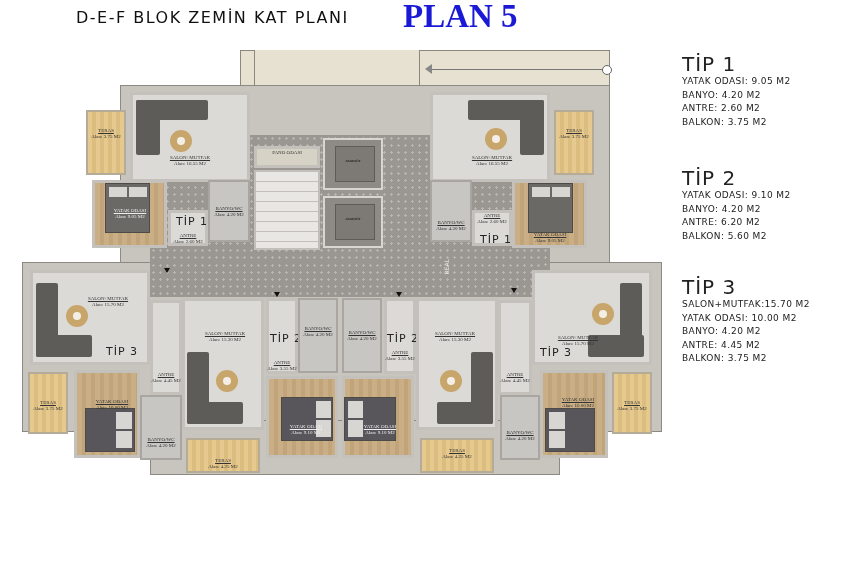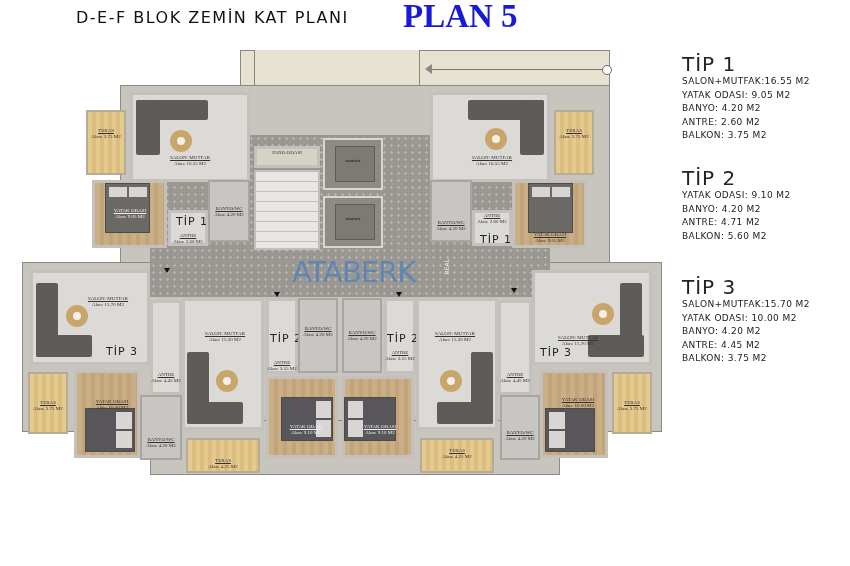--- a/index.html
+++ b/index.html
@@ -35,31 +35,30 @@
   .wm4{left:298px;top:296px;font-size:17px;color:rgba(255,255,255,0.6);letter-spacing:1px;}
 </style>
 </head>
 <body>
 
 <div class="abs title">D-E-F BLOK ZEMİN KAT PLANI</div>
 <div class="abs plan">PLAN 5</div>
 
 <div class="abs legend" style="top:53px">
   <div class="tip">TİP 1</div>
-  <div class="row">SALON+MUTFAK:16.55 M2</div>
   <div class="row">YATAK ODASI: 9.05 M2</div>
   <div class="row">BANYO: 4.20 M2</div>
   <div class="row">ANTRE: 2.60 M2</div>
   <div class="row">BALKON: 3.75 M2</div>
 </div>
 <div class="abs legend" style="top:167px">
   <div class="tip">TİP 2</div>
   <div class="row">YATAK ODASI: 9.10 M2</div>
   <div class="row">BANYO: 4.20 M2</div>
-  <div class="row">ANTRE: 4.71 M2</div>
+  <div class="row">ANTRE: 6.20 M2</div>
   <div class="row">BALKON: 5.60 M2</div>
 </div>
 <div class="abs legend" style="top:276px">
   <div class="tip">TİP 3</div>
   <div class="row">SALON+MUTFAK:15.70 M2</div>
   <div class="row">YATAK ODASI: 10.00 M2</div>
   <div class="row">BANYO: 4.20 M2</div>
   <div class="row">ANTRE: 4.45 M2</div>
   <div class="row">BALKON: 3.75 M2</div>
 </div>
@@ -207,15 +206,14 @@
     </div>
   <div class="abs lbl" style="left:548px;top:397px;width:60px;"><u>YATAK ODASI</u><br><span>Alan: 10.00 M2</span></div>
   <div class="abs terrace" style="left:612px;top:372px;width:40px;height:62px;"></div>
   <div class="abs lbl" style="left:612px;top:400px;width:40px;"><u>TERAS</u><br><span>Alan: 3.75 M2</span></div>
 
   <div class="abs" style="left:164px;top:268px;width:0;height:0;border-left:3px solid transparent;border-right:3px solid transparent;border-top:5px solid #111;"></div>
   <div class="abs" style="left:274px;top:292px;width:0;height:0;border-left:3px solid transparent;border-right:3px solid transparent;border-top:5px solid #111;"></div>
   <div class="abs" style="left:396px;top:292px;width:0;height:0;border-left:3px solid transparent;border-right:3px solid transparent;border-top:5px solid #111;"></div>
   <div class="abs" style="left:511px;top:288px;width:0;height:0;border-left:3px solid transparent;border-right:3px solid transparent;border-top:5px solid #111;"></div>
 
-  <div class="abs wm1">ATABERK</div>
   <div class="abs wm2">REAL</div>
 </div>
 
 </body></html>

